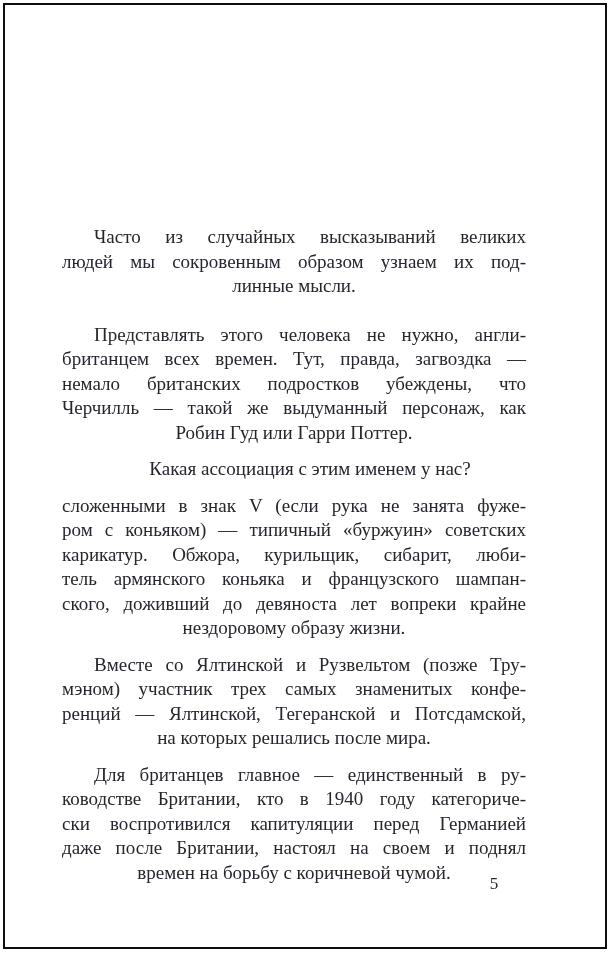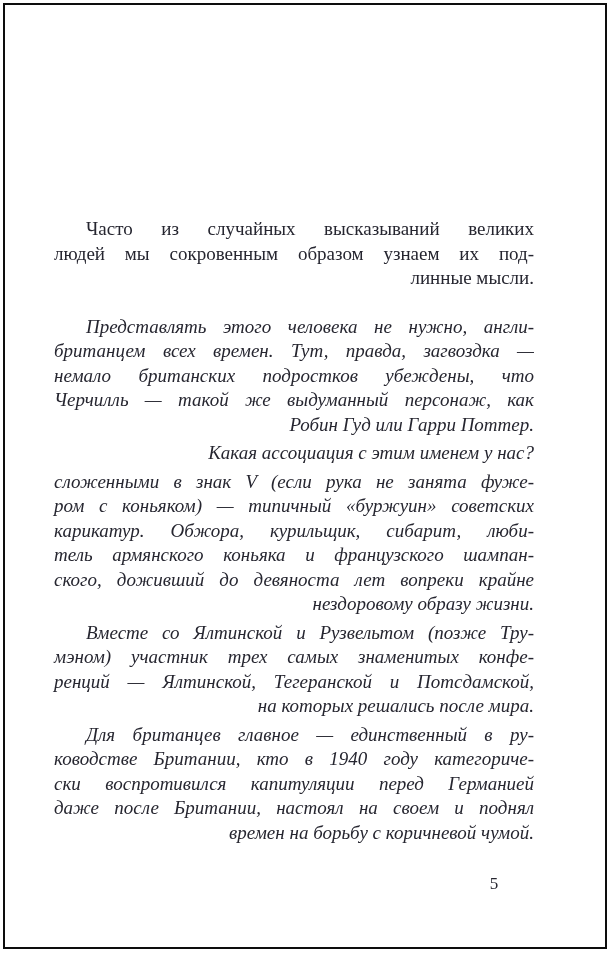--- a/index.html
+++ b/index.html
@@ -27,38 +27,37 @@
   }
   .text-block {
     position: absolute;
     left: 50px;
     top: 213px;
     width: 488px;
     font-size: 19px;
     line-height: 24.5px;
   }
   .para {
-    margin: 4px;
+    margin: 12px;
   }
   .para.italic {
-    font-style: italic;
   }
   .para.gap {
     margin-top: 24px;
   }
   .line {
     text-align: justify;
     text-align-last: justify;
     white-space: normal;
   }
   .line.first {
     text-indent: 32px;
   }
   .line.last {
-    text-align: right;
+    text-align: center;
     text-align-last: auto;
   }
   .folio {
     position: absolute;
     left: 482px;
     top: 872px;
     width: 24px;
     text-align: center;
     font-size: 17px;
     line-height: 24px;

